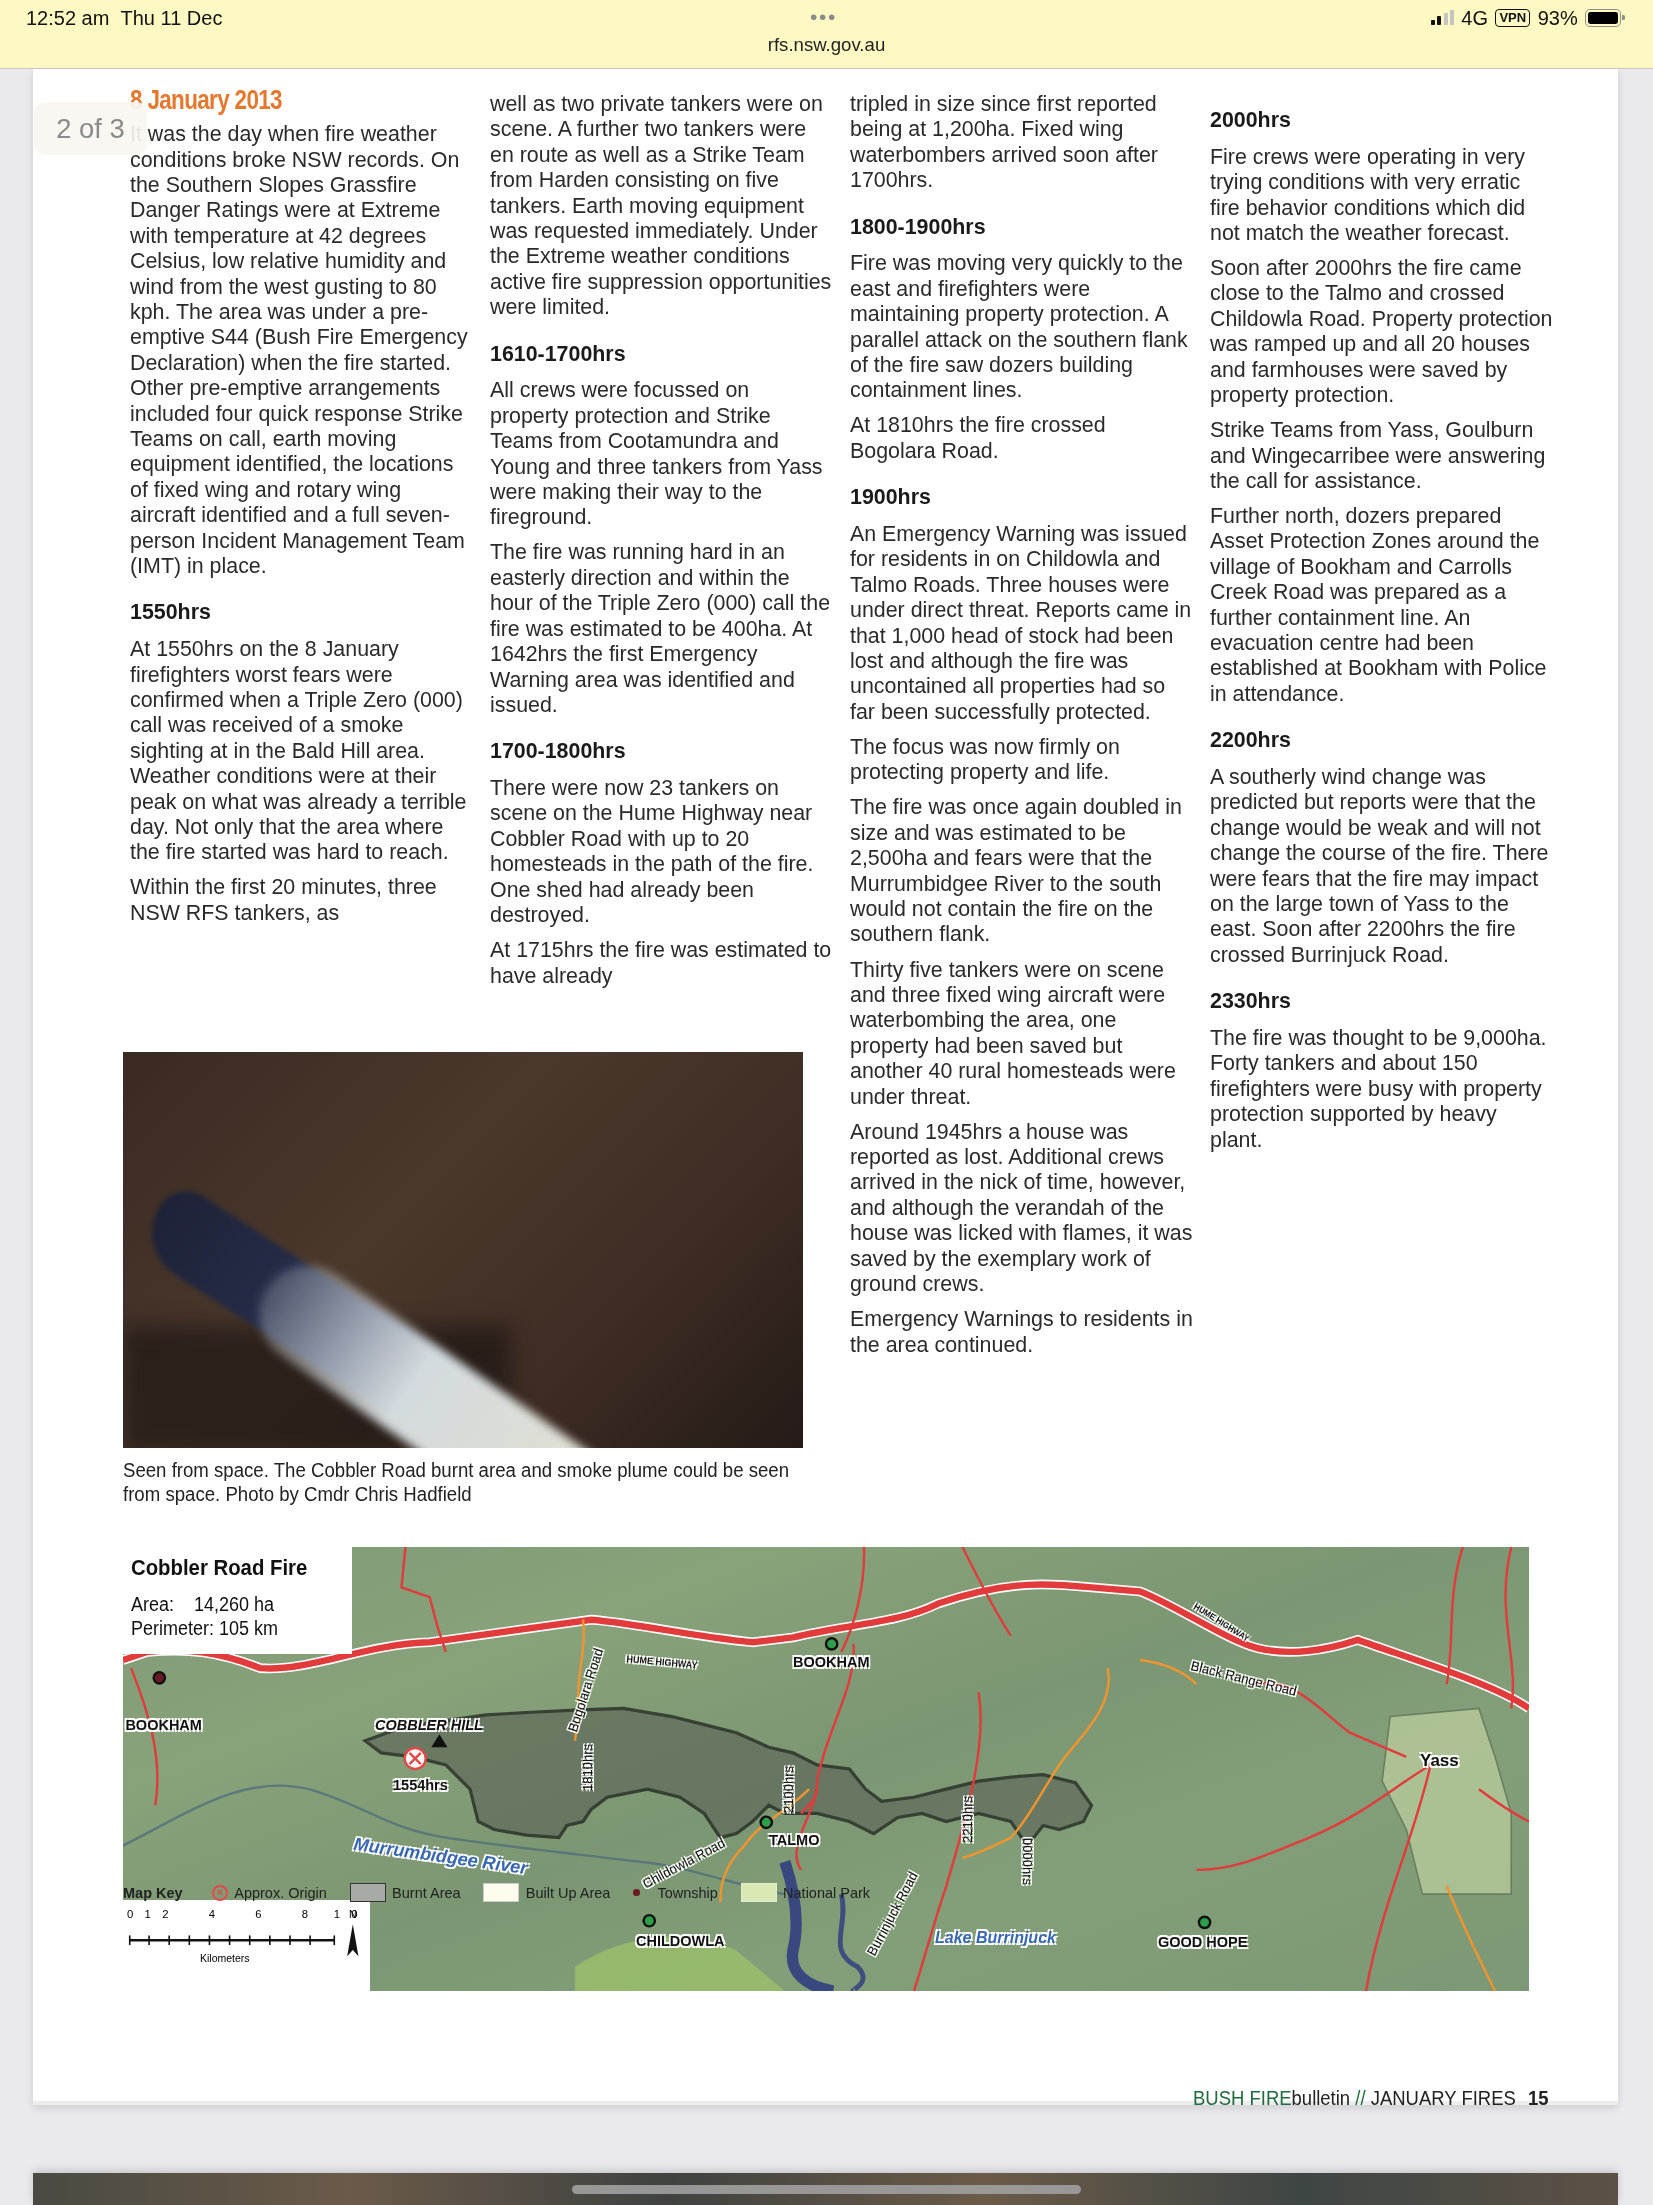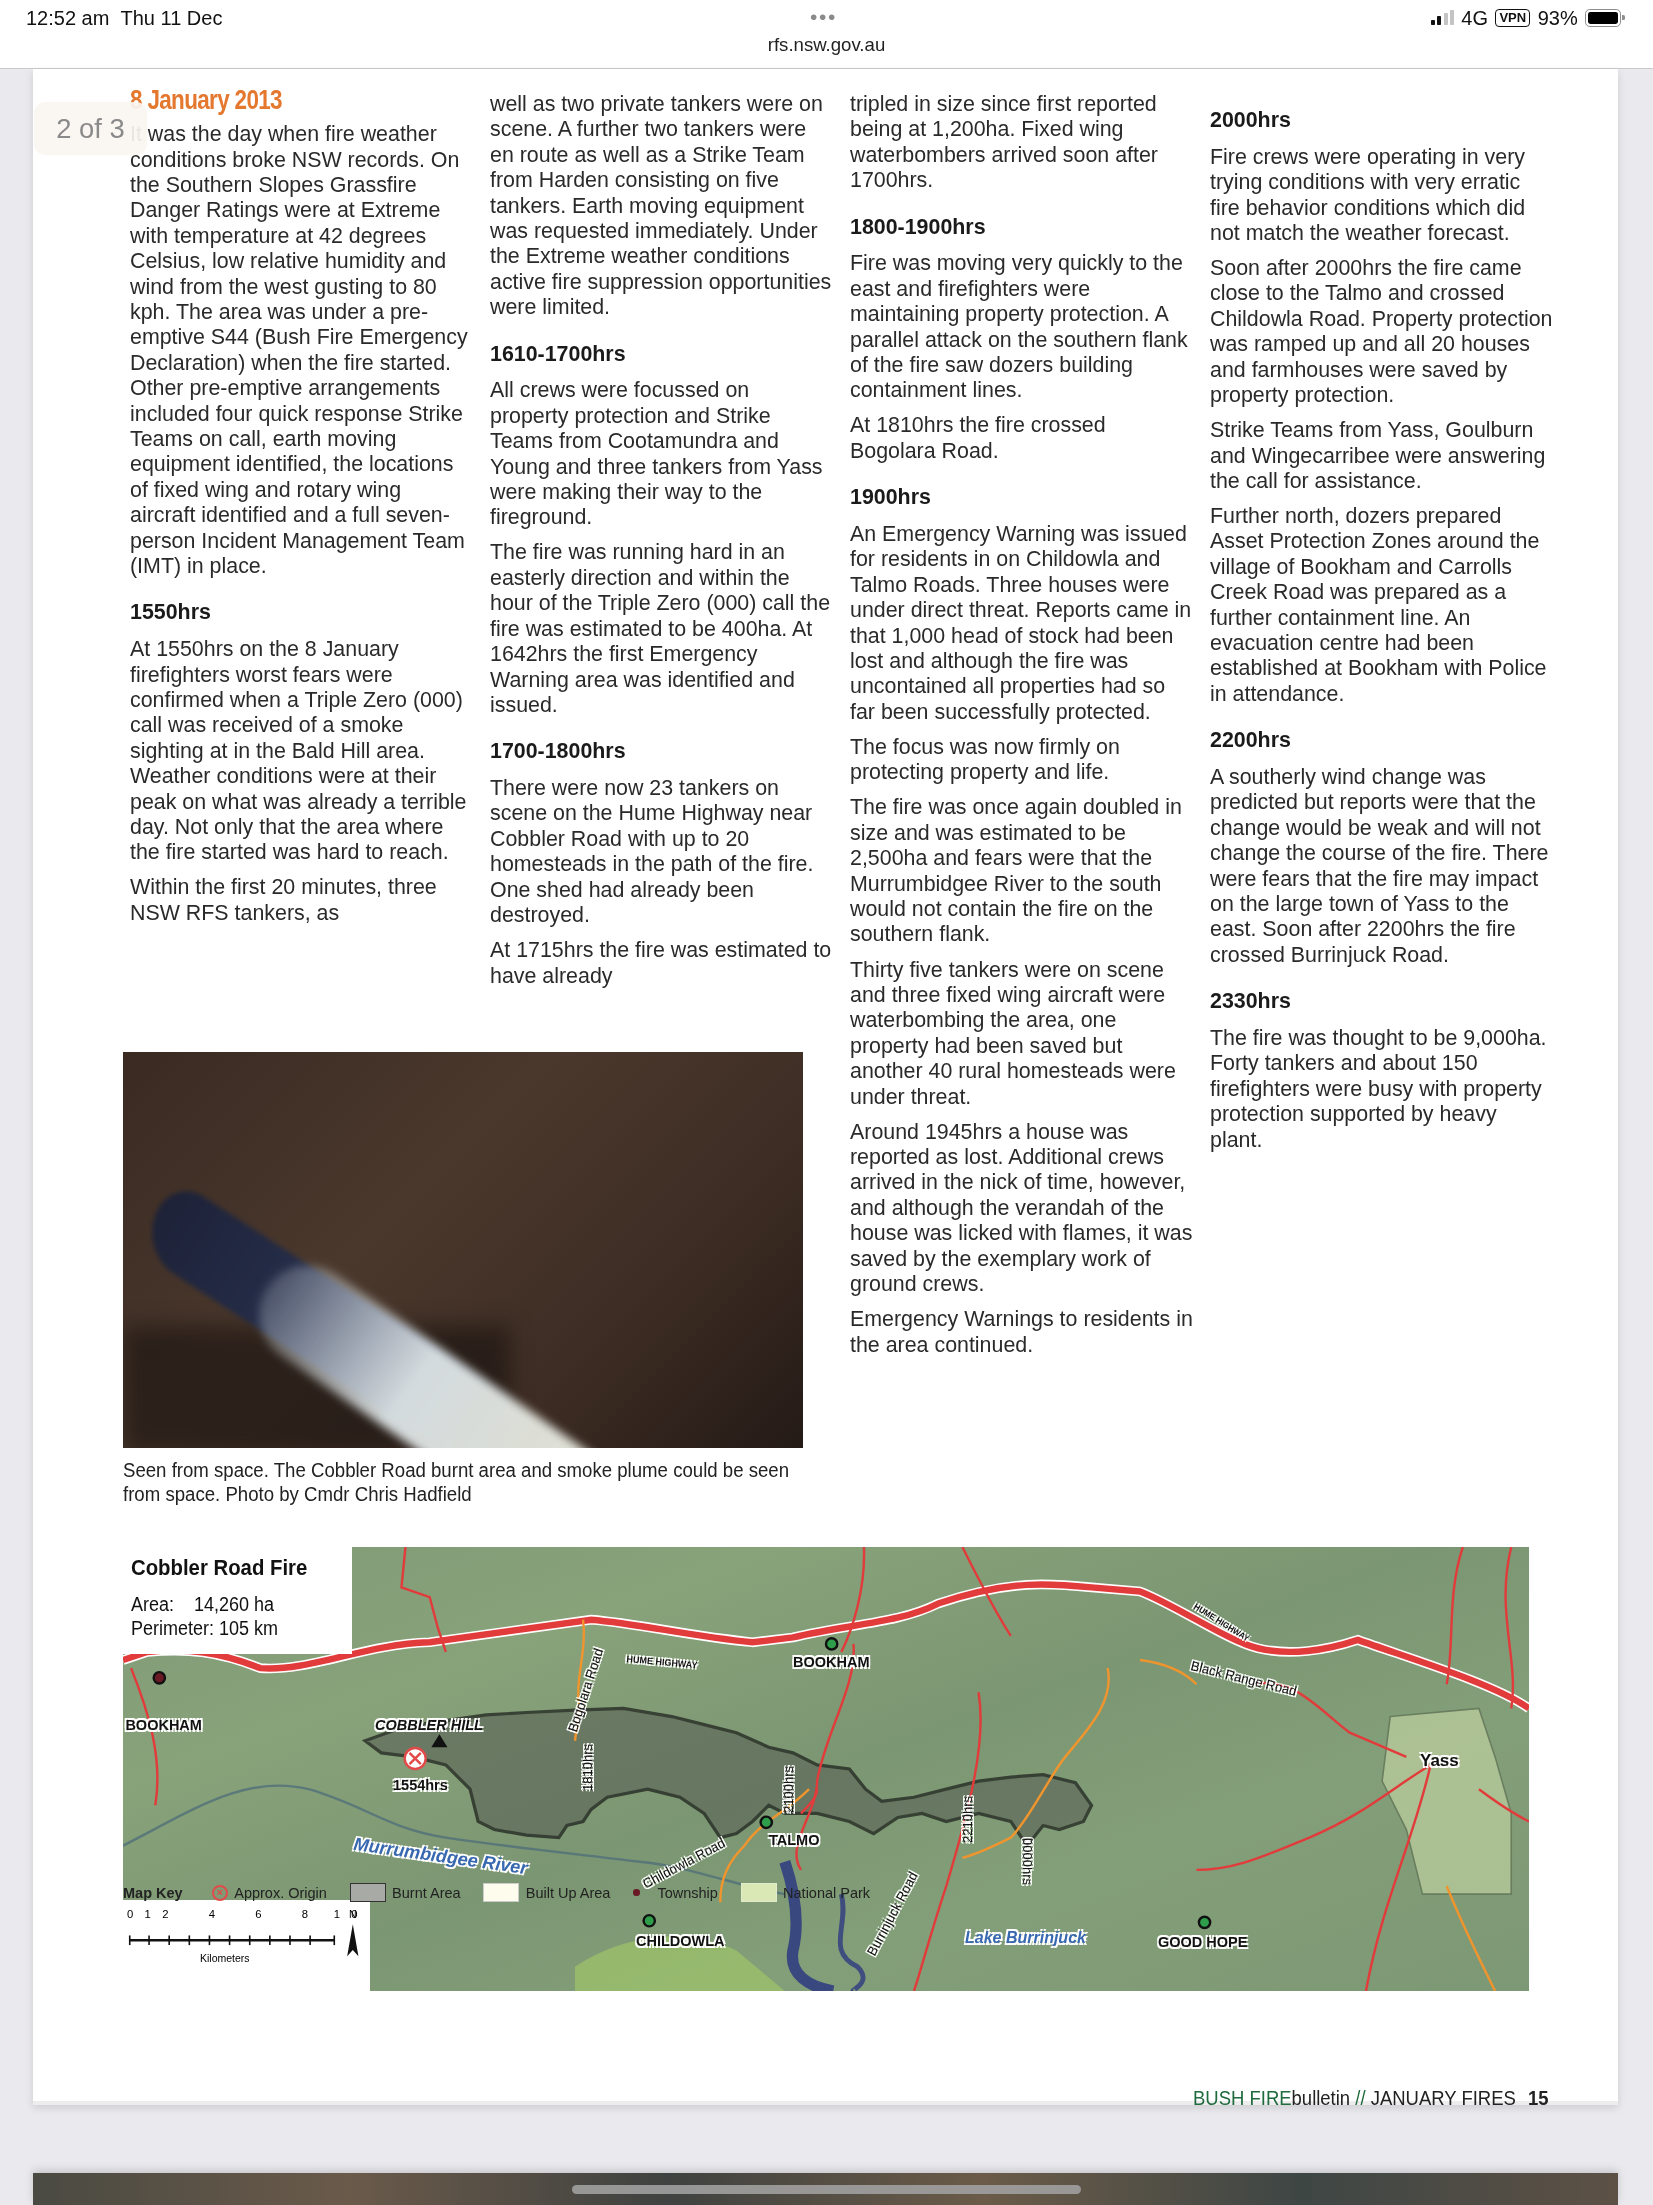--- a/index.html
+++ b/index.html
@@ -1,17 +1,17 @@
 <!DOCTYPE html>
 <html style="font-size:13px"><head>
 <meta charset="utf-8">
 <style>
   * { box-sizing: border-box; margin: 0; padding: 0; }
   html, body { width: 1653px; height: 2205px; overflow: hidden; background: #e9e9ee; font-family: "Liberation Sans", sans-serif; }
-  .statusbar { position: absolute; left: 0; top: 0; width: 1653px; height: 69px; background: #ffffff; border-bottom: 1.6px solid #c9c9c9; }
+  .statusbar { position: absolute; left: 0; top: 0; width: 1653px; height: 69px; background: #fef9c3; border-bottom: 1.6px solid #c9c9c9; }
   .sb-time { position: absolute; left: 26px; top: 6.5px; font-size: 20px; color: #111; }
   .sb-dots { position: absolute; left: 810px; top: 4.8px; font-size: 21px; color: #8a8a8a; letter-spacing: 1.6px; }
   .sb-url { position: absolute; left: 0; width: 1653px; top: 34px; text-align: center; font-size: 18.6px; color: #222; }
   .sb-right { position: absolute; right: 32px; top: 6.5px; display: flex; align-items: center; gap: 7.3px; font-size: 20px; color: #111; }
   .sig { display: flex; align-items: flex-end; gap: 2.4px; height: 14.5px; }
   .sig i { display: block; width: 4px; background: #111; border-radius: 0.8px; }
   .sig i.off { background: #c4c4c4; }
   .vpn { border: 1.6px solid #111; border-radius: 4px; font-size: 13px; padding: 0 3.2px; line-height: 16px; font-weight: bold; }
   .batt { width: 36px; height: 18px; border: 1.6px solid #8e8e8e; border-radius: 4.8px; padding: 1.6px; position: relative; }
   .batt::after { content: ""; position: absolute; right: -4.8px; top: 4.8px; width: 2.4px; height: 5.7px; background: #8e8e8e; border-radius: 0 1.6px 1.6px 0; }
@@ -210,21 +210,21 @@
   <span class="lbl rot" style="left:504px; top:107px; transform:rotate(5deg); font-size:9px; font-weight:bold;">HUME HIGHWAY</span>
   <span class="lbl" style="left:670px; top:107px;">BOOKHAM</span>
   <span class="lbl rot" style="left:658px; top:266px; transform:rotate(-90deg);">2100hrs</span>
   <span class="lbl" style="left:646px; top:285px;">TALMO</span>
   <span class="lbl rot" style="left:517px; top:331px; transform:rotate(-28deg);">Childowla Road</span>
   <span class="lbl" style="left:478px; top:386px;padding-left:35px;">CHILDOWLA</span>
   <span class="lbl river" style="left:230px; top:299px; transform:rotate(8deg);">Murrumbidgee River</span>
   <span class="lbl rot" style="left:837px; top:296px; transform:rotate(-90deg);">2210hrs</span>
   <span class="lbl rot" style="left:912px; top:291px; transform:rotate(90deg);">0000hrs</span>
   <span class="lbl rot" style="left:741px; top:404px; transform:rotate(-62deg);">Burrinjuck Road</span>
-  <span class="lbl river" style="left:842px; top:382px; font-size:16px;">Lake Burrinjuck</span>
+  <span class="lbl river" style="left:812px; top:382px; font-size:16px;">Lake Burrinjuck</span>
   <span class="lbl" style="left:1035px; top:387px;">GOOD HOPE</span>
   <span class="lbl rot" style="left:1070px; top:111px; transform:rotate(14deg);">Black Range Road</span>
   <span class="lbl rot" style="left:1074px; top:55px; transform:rotate(32deg); font-size:8px; font-weight:bold;">HUME HIGHWAY</span>
   <span class="lbl" style="left:1297px; top:204px; font-size:17px;">Yass</span>
 
   <div class="scalebox">
     <svg width="247" height="91" viewBox="0 0 306 113">
       <line x1="8" y1="50" x2="262" y2="50" stroke="#111" stroke-width="3"></line>
       <g stroke="#111" stroke-width="2">
         <line x1="8" y1="44" x2="8" y2="56"></line>

